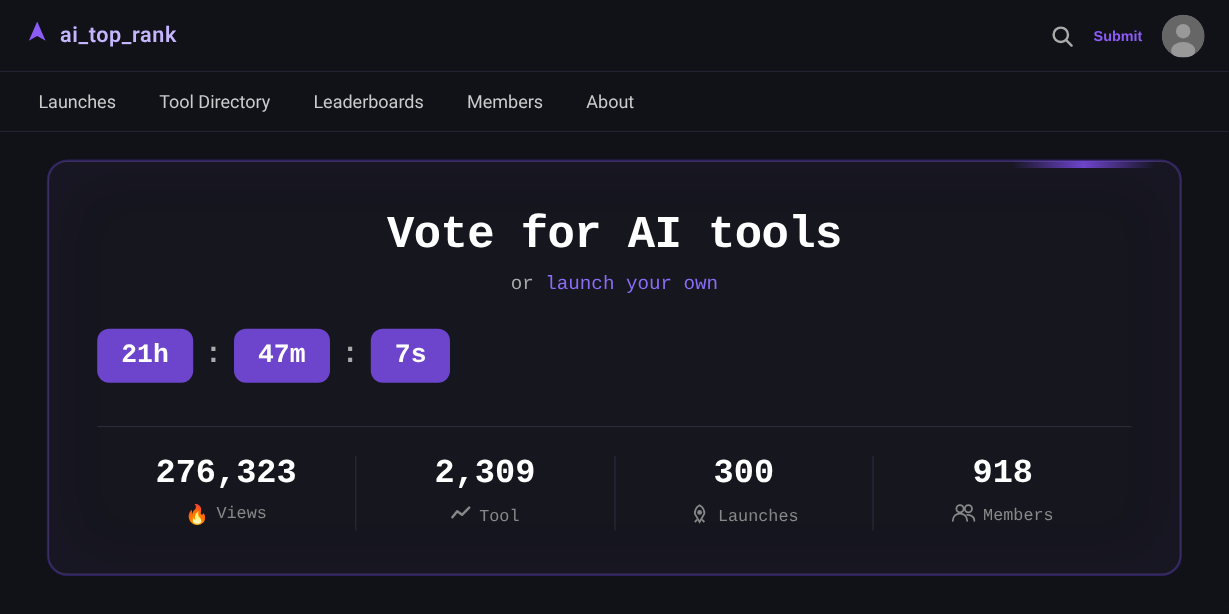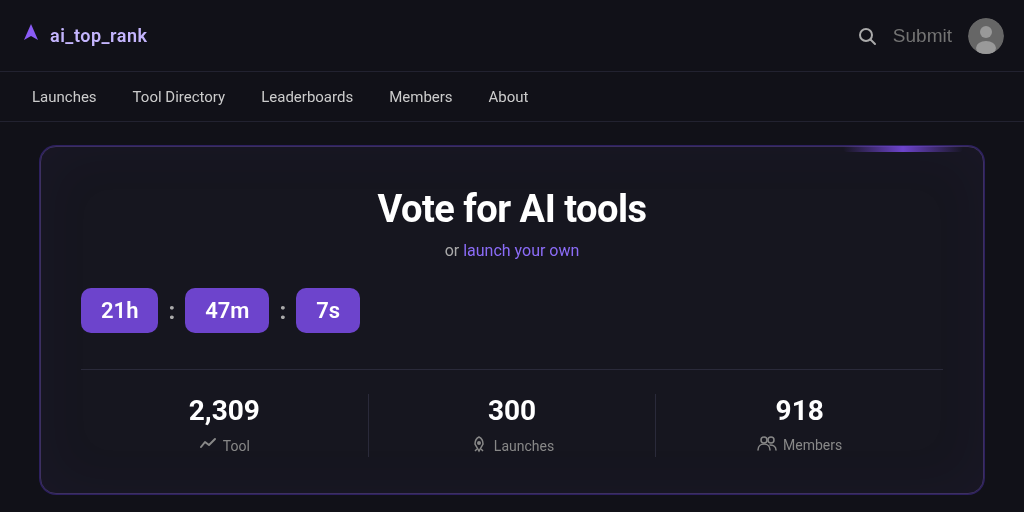--- a/index.html
+++ b/index.html
@@ -12,21 +12,21 @@
       height: 512px;
       overflow: hidden;
     }
 
     
     .header {
       display: flex;
       align-items: center;
       justify-content: space-between;
       padding: 0 20px;
-      height: 72px;
+      height: 60px;
       background-color: #111118;
       border-bottom: 1px solid #222230;
     }
 
     .logo-area {
       display: flex;
       align-items: center;
       gap: 8px;
       cursor: pointer;
     }
@@ -55,24 +55,24 @@
       color: #aaa;
       cursor: pointer;
       font-size: 20px;
       display: flex;
       align-items: center;
     }
 
     .submit-btn {
       background: none;
       border: none;
-      color: #737373;
-      font-size: 19px;
-      cursor: pointer;
-      font-weight: 400;
+      color: #8b5cf6;
+      font-size: 12px;
+      cursor: pointer;
+      font-weight: 700;
     }
 
     
     .nav {
       display: flex;
       align-items: center;
       padding: 0 16px;
       height: 50px;
       background-color: #111118;
       border-bottom: 1px solid #222230;
@@ -86,20 +86,21 @@
       cursor: pointer;
       border-radius: 6px;
       transition: background 0.2s;
       white-space: nowrap;
     }
 
     
     .main {
       padding: 24px 40px;
       background-color: #111118;
+      font-family: Liberation Mono, monospace;
     }
 
     .hero-card {
       background: #16161f;
       border: 1px solid #3d3060;
       border-radius: 16px;
       padding: 40px 40px 36px;
       text-align: center;
       position: relative;
       box-shadow: 0 0 0 1px #2d2060, inset 0 0 60px rgba(100, 60, 180, 0.05);
@@ -261,20 +262,27 @@
 
     <div class="timer">
       <div class="timer-block">21h</div>
       <span class="timer-colon">:</span>
       <div class="timer-block">47m</div>
       <span class="timer-colon">:</span>
       <div class="timer-block">7s</div>
     </div>
 
     <div class="stats">
+      <div class="stat-item">
+        <div class="stat-number">276,323</div>
+        <div class="stat-label-row">
+          <span class="stat-icon">🔥</span>
+          <span>Views</span>
+        </div>
+      </div>
       <div class="stat-item">
         <div class="stat-number">2,309</div>
         <div class="stat-label-row">
           <span class="stat-icon">
             <svg width="18" height="18" viewBox="0 0 18 18" fill="none">
               <polyline points="2,12 6,7 10,10 16,4" stroke="#888" stroke-width="2" fill="none" stroke-linecap="round" stroke-linejoin="round"></polyline>
             </svg>
           </span>
           <span>Tool</span>
         </div>

